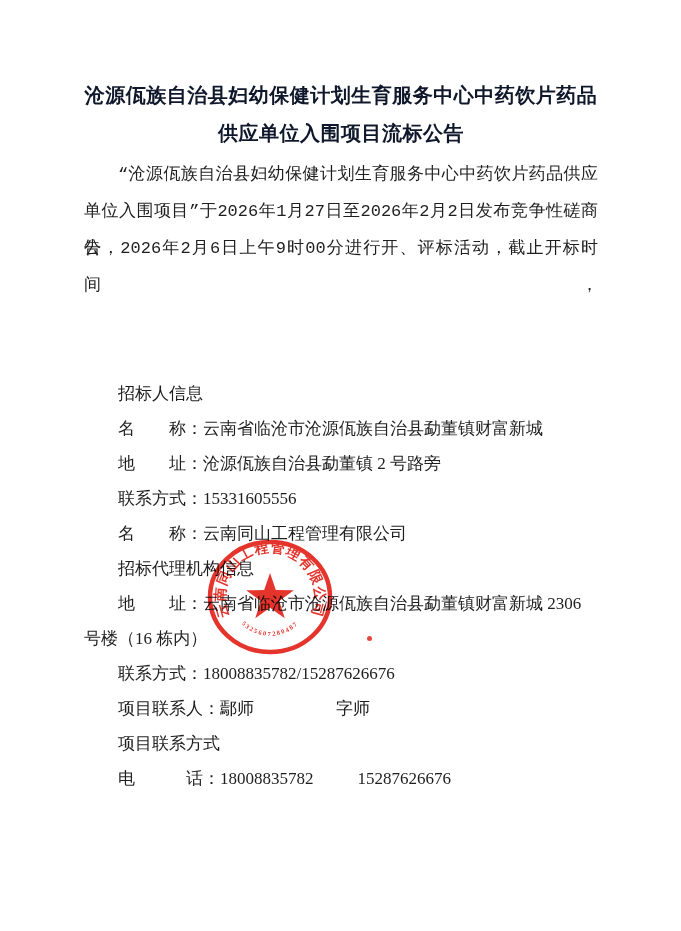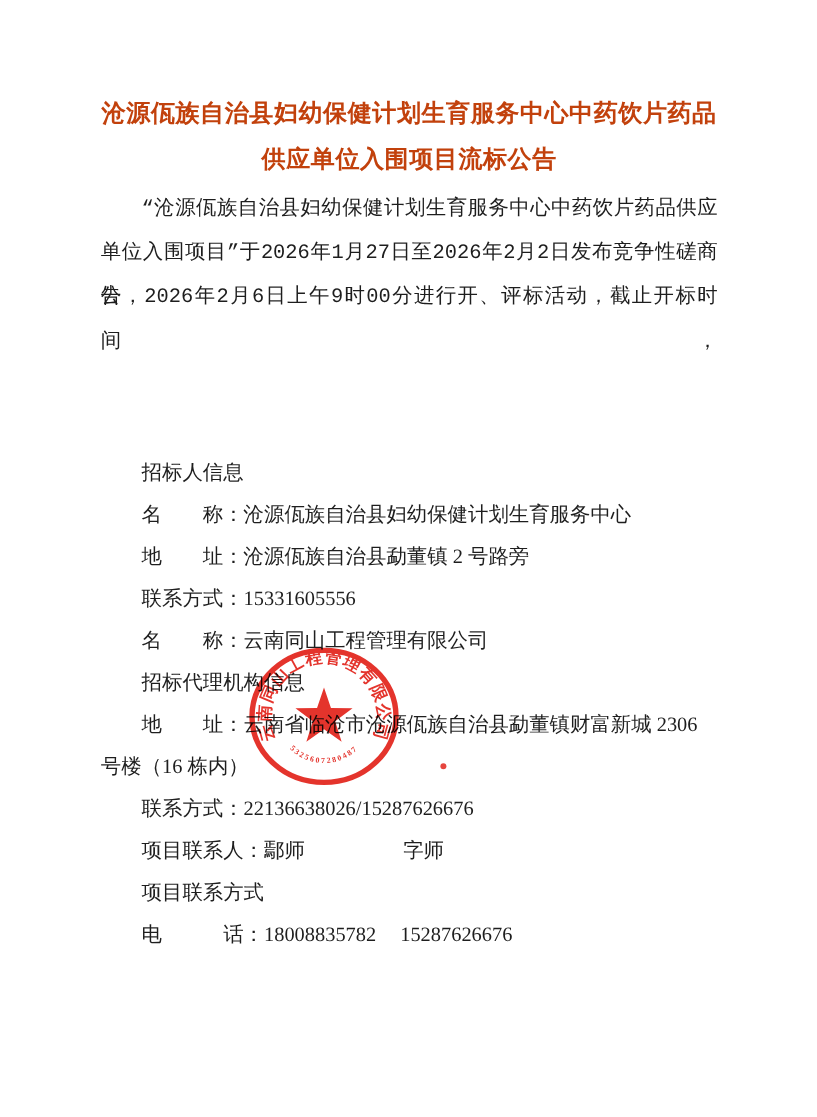--- a/index.html
+++ b/index.html
@@ -8,38 +8,38 @@
     width:681px; height:931px;
     background:#ffffff;
     font-family:"Liberation Serif","DejaVu Serif",serif;
     color:#1e1e1e;
     overflow:hidden;
   }
   
   .title-block { position:absolute; left:84px; top:76px; width:514px; }
   .title-line {
     height:38px; line-height:38px;
-    font-size:20px; font-weight:bold; color:#c2410c;
+    font-size:20px; font-weight:bold; color:#0f172a;
     text-align:center; letter-spacing:0.5px;
     white-space:nowrap;
   }
   
   .body-block { position:absolute; left:84px; top:156px; width:514px; }
   .bline {
     height:37px; line-height:37px; font-size:17px;
     white-space:nowrap; overflow:visible;
   }
   .bline.just { white-space:normal; text-align:justify; text-align-last:justify;font-family:Liberation Mono, monospace; }
   .bline.findent { text-indent:34px; }
   
   .info-block { position:absolute; left:84px; top:376px; width:514px; }
   .iline { height:35px; line-height:35px; font-size:17px; white-space:nowrap; }
   .iline.ind { padding-left:34px; }
   .gap-name { margin-left:82px; }
-  .gap-phone { margin-left:20px; }
+  .gap-phone { margin-left:44px; }
   
   .seal {
     position:absolute; left:204px; top:538px;
     width:132px; height:118px;
     mix-blend-mode:multiply; opacity:0.93;
     pointer-events:none;
   }
   .seal text {
     font-family:"Liberation Serif","DejaVu Serif",serif;
     font-weight:bold;
@@ -64,21 +64,21 @@
     <div class="bline just findent">“沧源佤族自治县妇幼保健计划生育服务中心中药饮片药品供应</div>
     <div class="bline just">单位入围项目”于2026年1月27日至2026年2月2日发布竞争性磋商公</div>
     <div class="bline just">告，2026年2月6日上午9时00分进行开、评标活动，截止开标时间，</div>
   </div>
 
   <div class="info-block">
 
     <div class="iline ind">招标人信息</div>
 
     <div class="iline ind">
-      <span>名　　称：</span><span>沧源佤族自治县妇幼保健计划生育服务中心</span>
+      <span>名　　称：</span><span>云南省临沧市沧源佤族自治县勐董镇财富新城</span>
     </div>
 
     <div class="iline ind">
       <span>地　　址：</span><span>沧源佤族自治县勐董镇 2 号路旁</span>
     </div>
 
     <div class="iline ind">
       <span>联系方式：</span><span>15331605556</span>
     </div>
 
@@ -90,21 +90,21 @@
 
     <div class="iline ind">
       <span>地　　址：</span><span>云南省临沧市沧源佤族自治县勐董镇财富新城 2306</span>
     </div>
 
     <div class="iline">
       <span>号楼（16 栋内）</span>
     </div>
 
     <div class="iline ind">
-      <span>联系方式：</span><span>22136638026/15287626676</span>
+      <span>联系方式：</span><span>18008835782/15287626676</span>
     </div>
 
     <div class="iline ind">
       <span>项目联系人：</span><span>鄢师</span><span class="gap-name">字师</span>
     </div>
 
     <div class="iline ind">项目联系方式</div>
 
     <div class="iline ind">
       <span>电　　　话：</span><span>18008835782</span><span class="gap-phone">15287626676</span>

